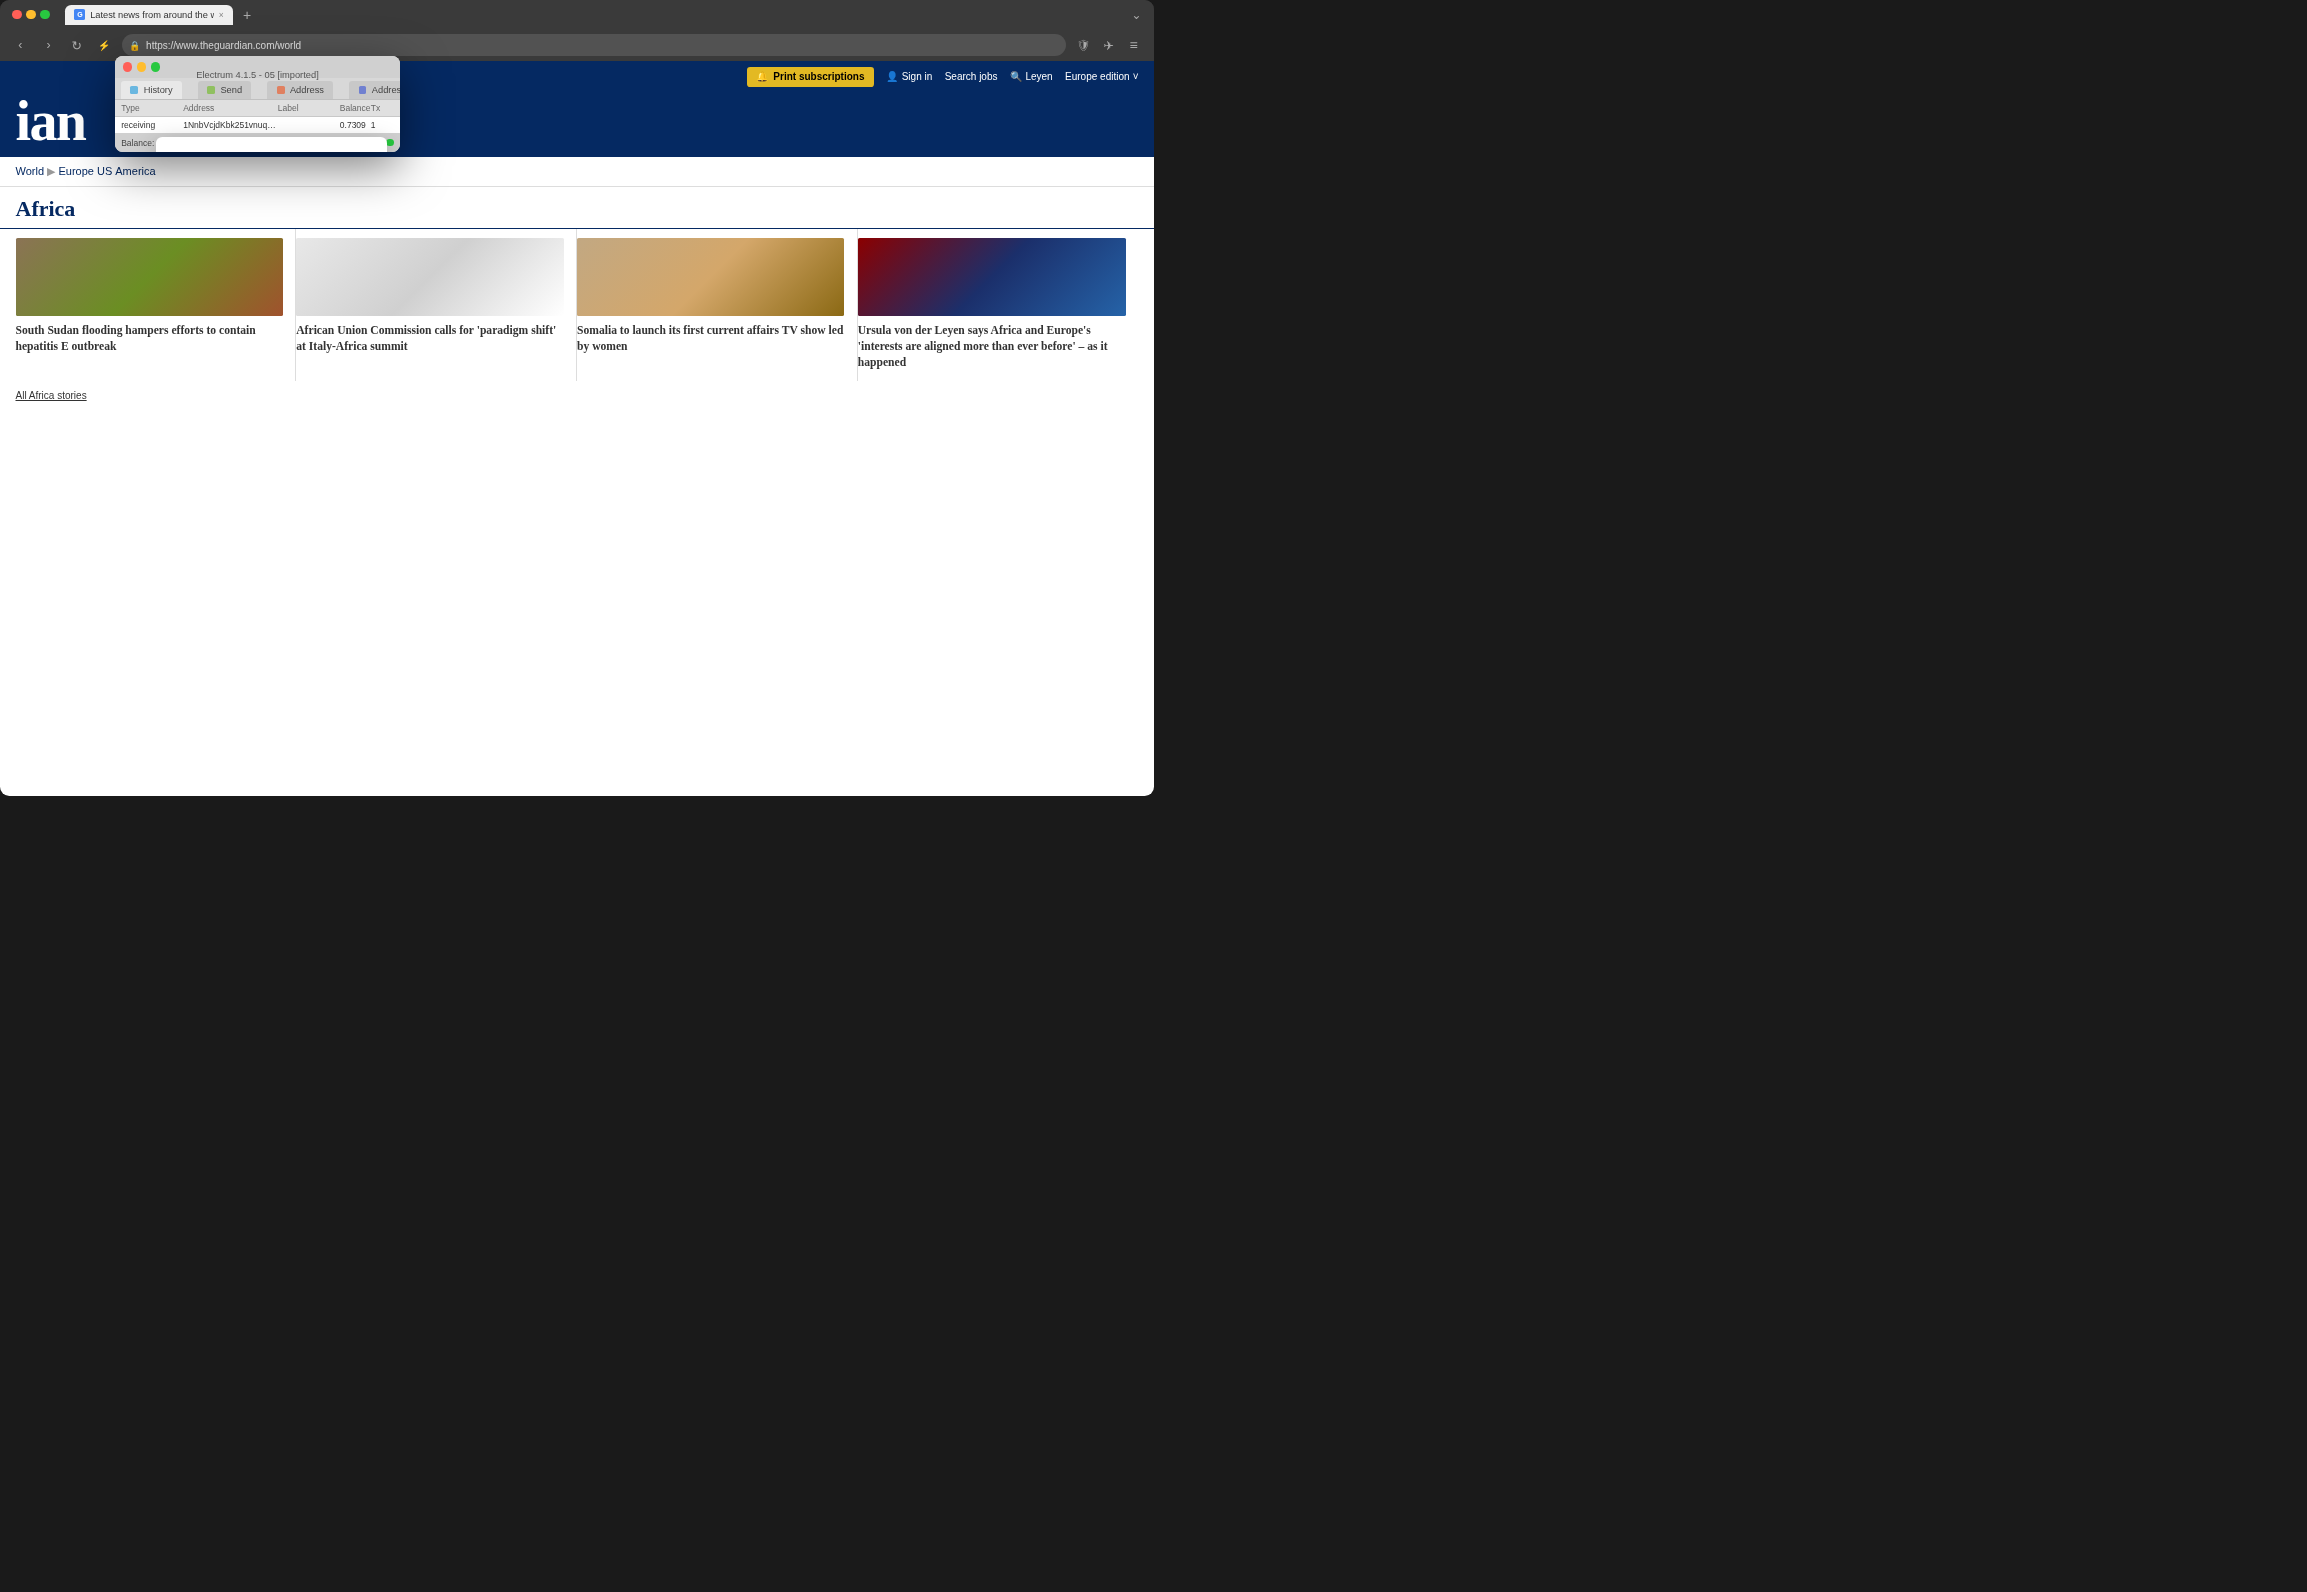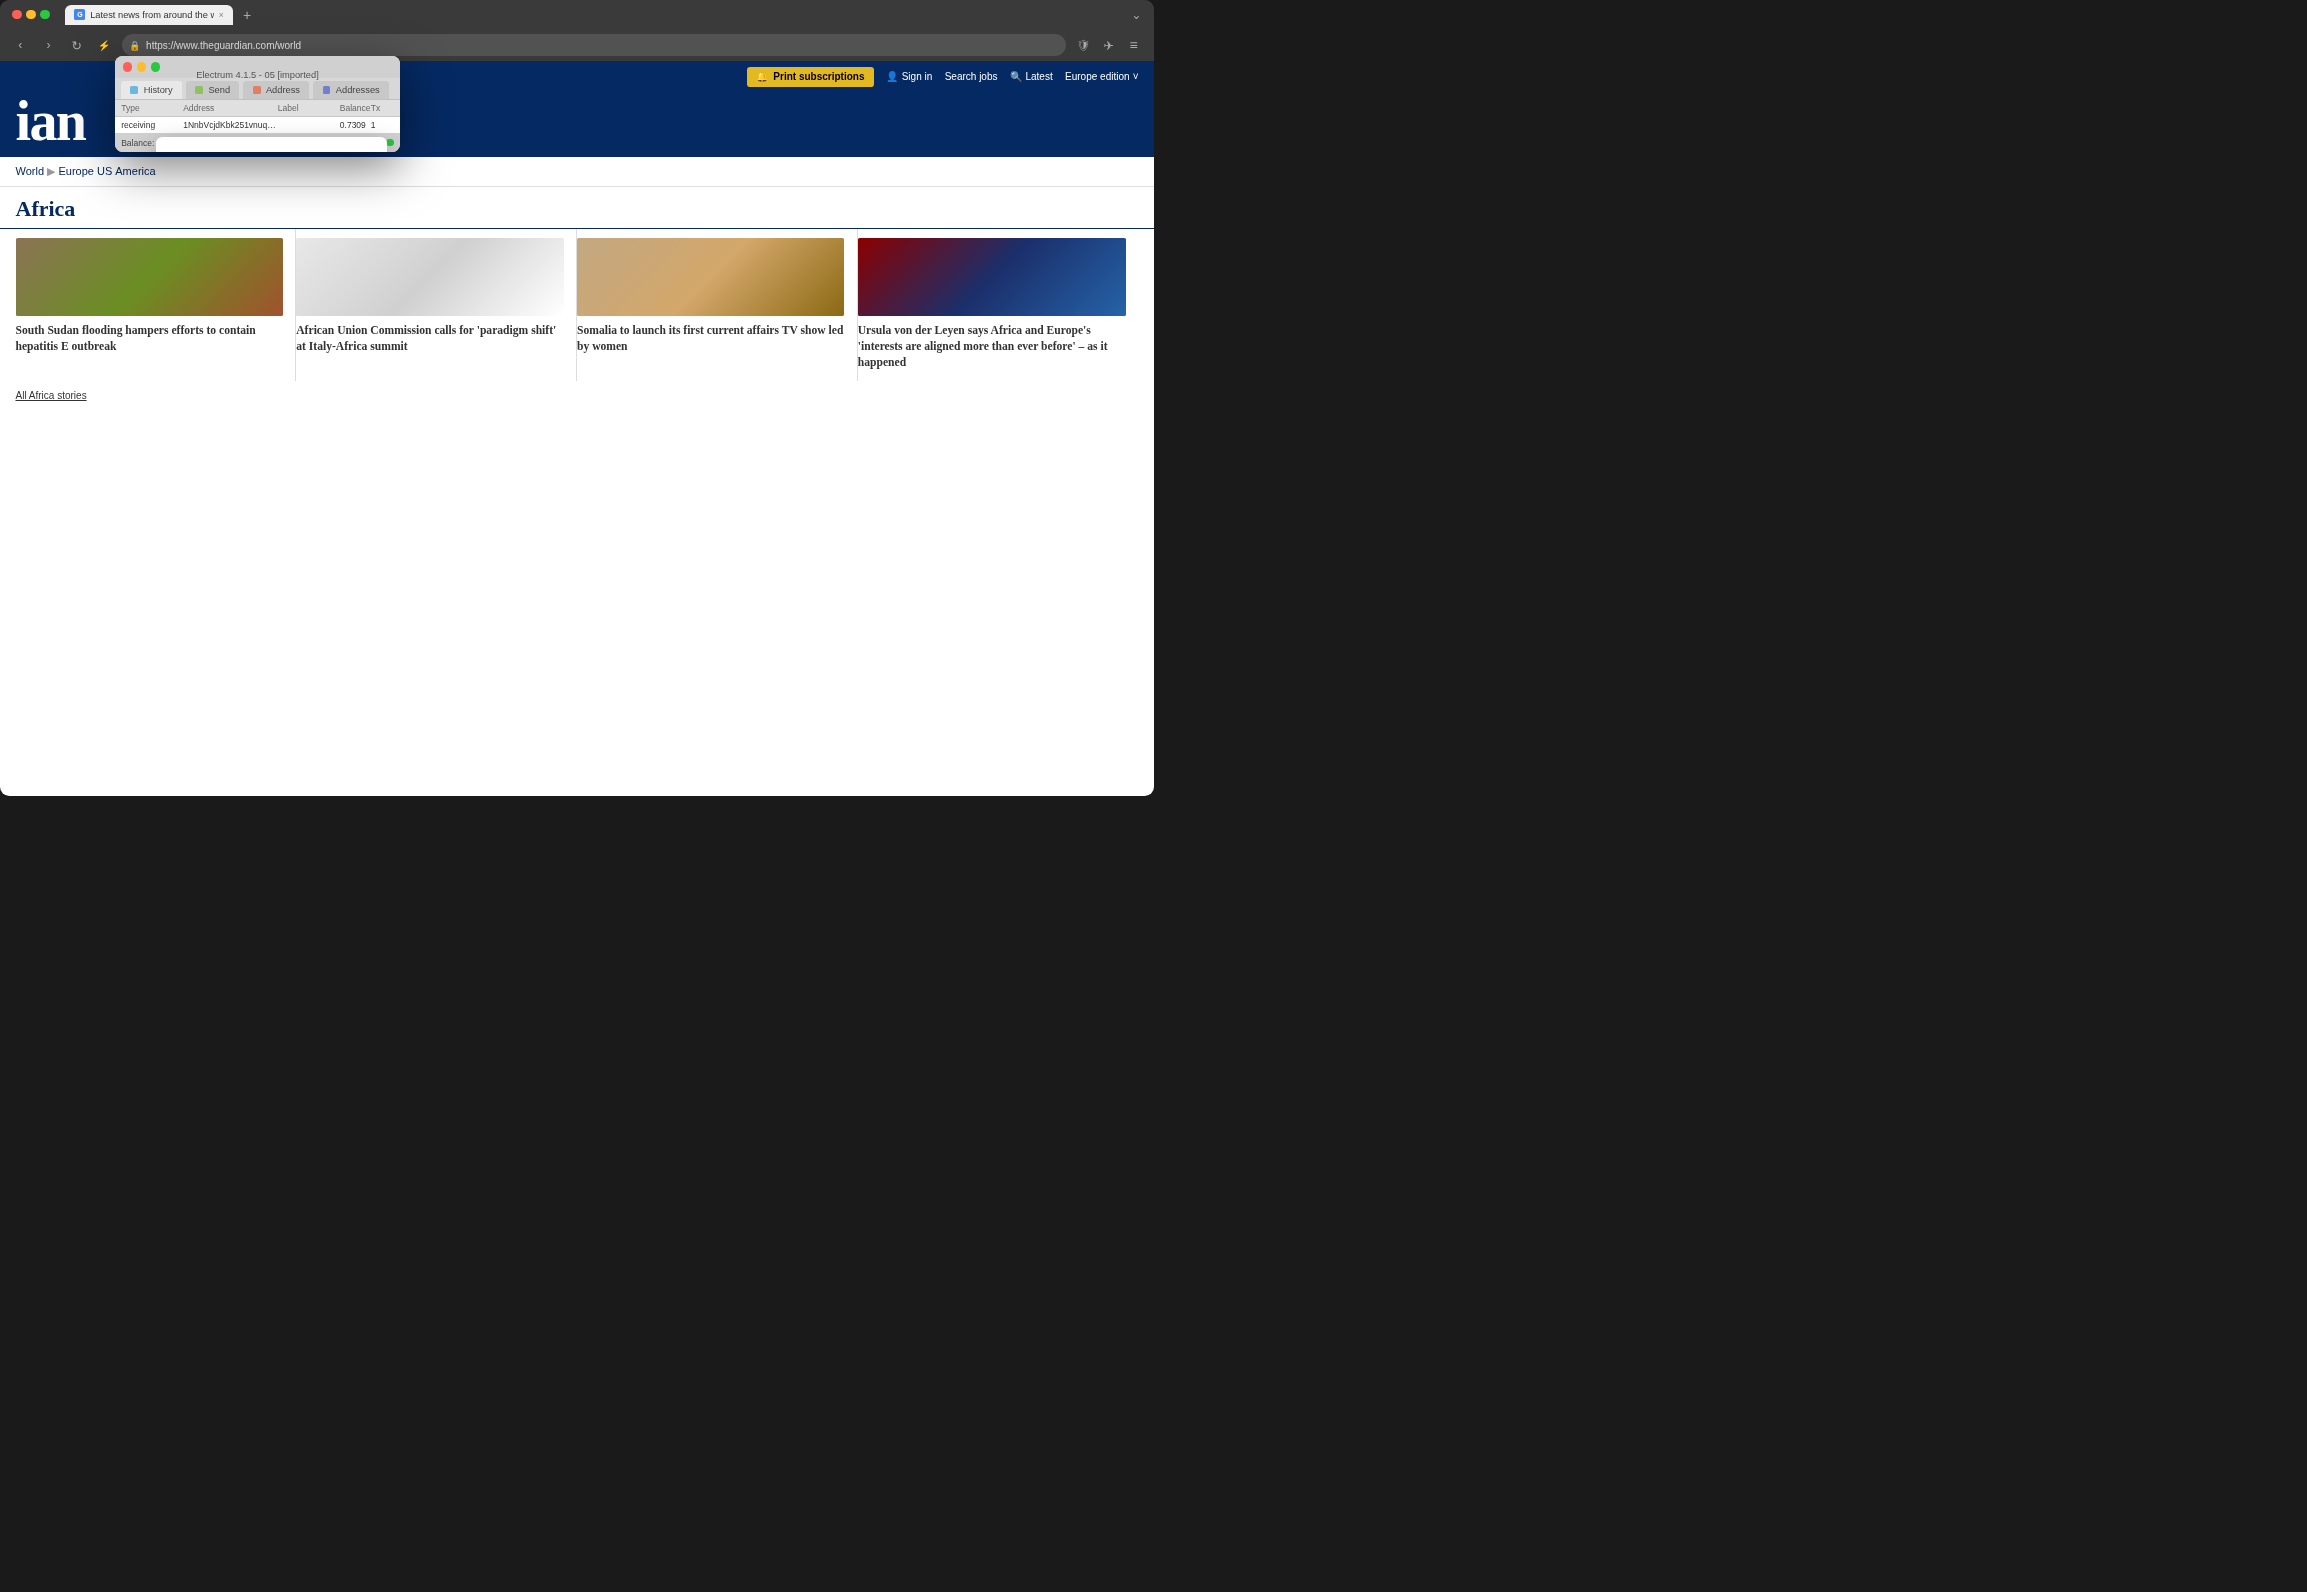--- a/index.html
+++ b/index.html
@@ -351,21 +351,21 @@
       white-space: nowrap;
       margin-top: 16px;
     }
 
     .electrum-tabs {
       background: #d8d8d8;
       display: flex;
       align-items: center;
       border-bottom: 0.8px solid #c0c0c0;
       padding: 3.1px 6.2px 0;
-      gap: 4px;
+      gap: 16px;
     }
 
     .etab {
       padding: 3.9px 9.3px;
       font-size: 9.3px;
       color: #444;
       cursor: pointer;
       display: flex;
       align-items: center;
       gap: 3.1px;
@@ -507,21 +507,21 @@
         </div>
         <div class="header-link">
           <span>👤</span>
           <span>Sign in</span>
         </div>
         <div class="header-link">
           <span>Search jobs</span>
         </div>
         <div class="header-link">
           <span>🔍</span>
-          <span>Latest</span>
+          <span>Leyen</span>
         </div>
         <div class="header-link">
           <span>Europe edition</span>
           <span>˅</span>
         </div>
       </div>
 
       <div class="guardian-title-area">
         <div class="guardian-logo">
           <span>ian</span>

